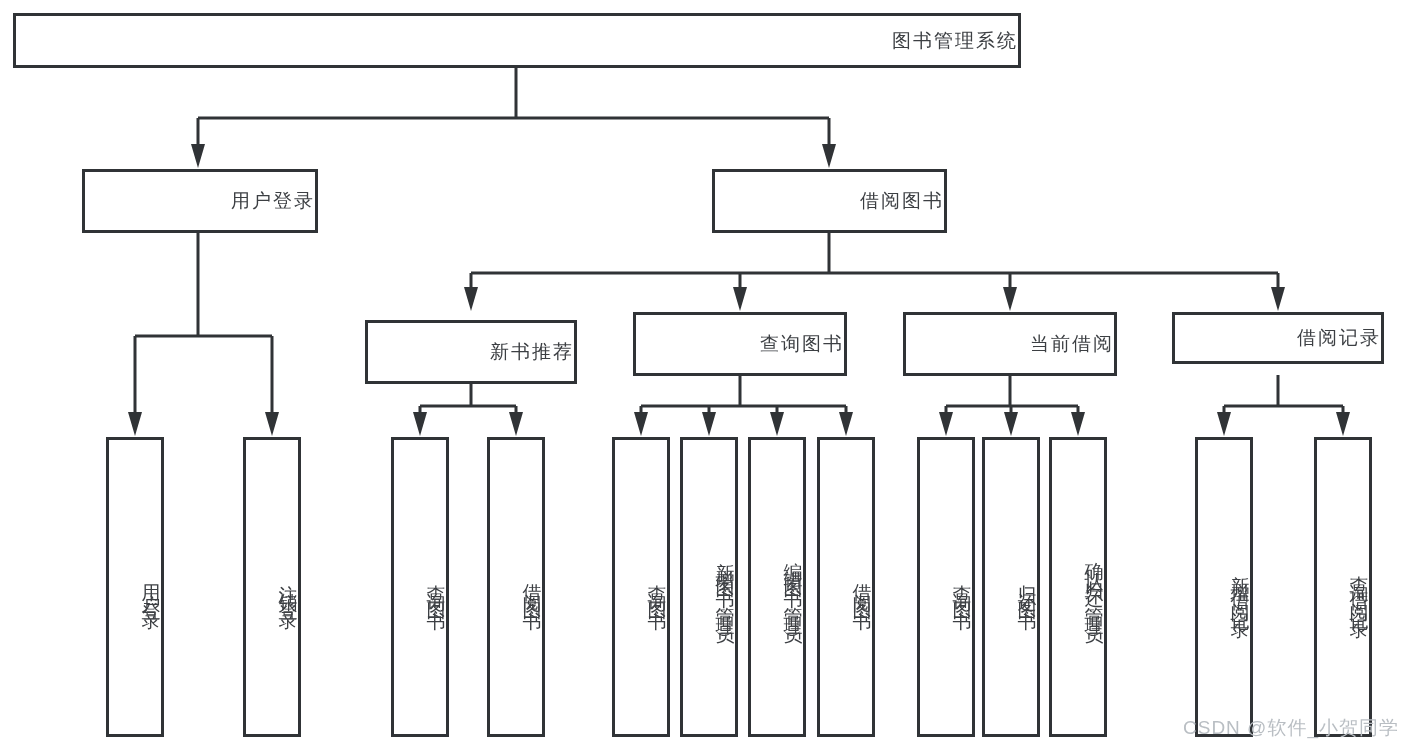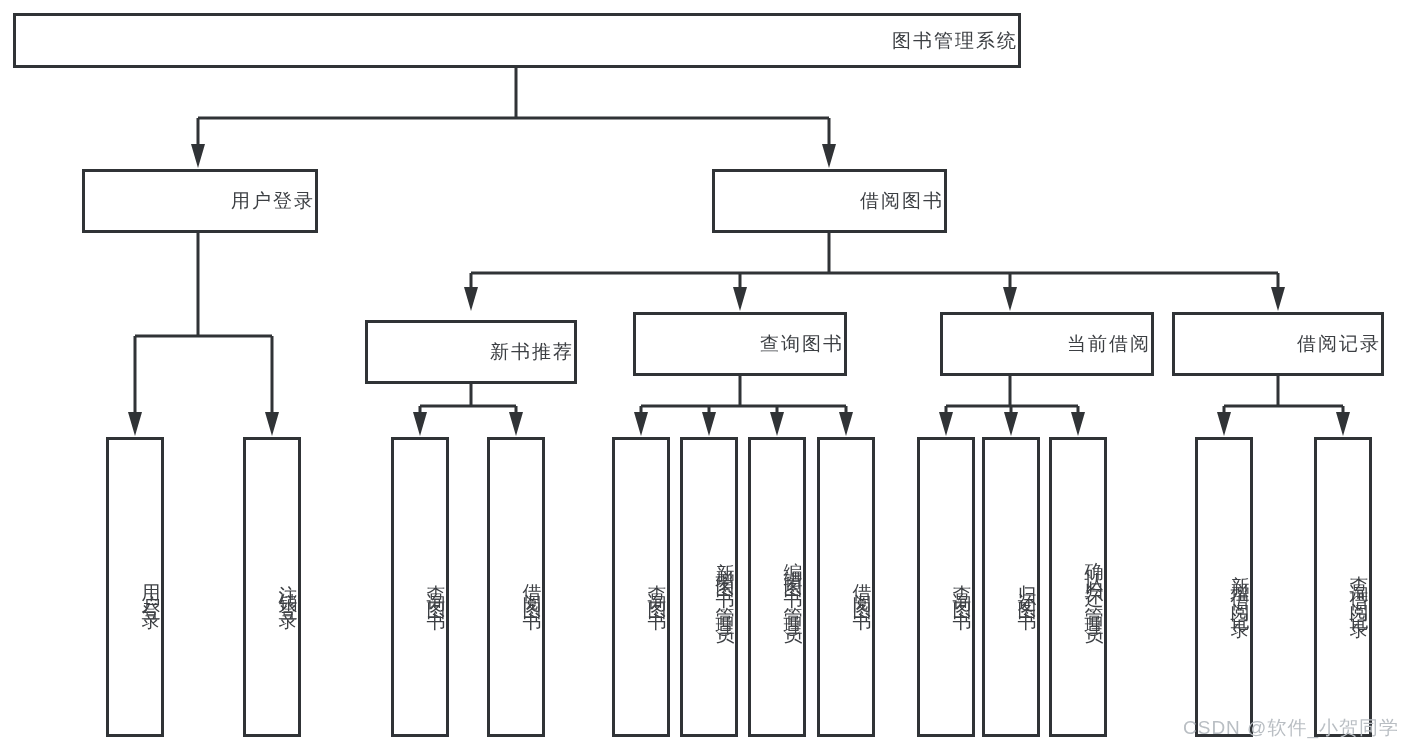--- a/index.html
+++ b/index.html
@@ -112,24 +112,24 @@
   <div class="node" style="left:712px;top:169px;width:235px;height:64px">
     <span class="htext">借阅图书</span>
   </div>
 
   <div class="node" style="left:365px;top:320px;width:212px;height:64px">
     <span class="htext">新书推荐</span>
   </div>
   <div class="node" style="left:633px;top:312px;width:214px;height:64px">
     <span class="htext">查询图书</span>
   </div>
-  <div class="node" style="left:940px;top:312px;width:214px;height:64px">
+  <div class="node" style="left:903px;top:312px;width:214px;height:64px">
     <span class="htext">当前借阅</span>
   </div>
-  <div class="node" style="left:1172px;top:312px;width:212px;height:64px">
+  <div class="node" style="left:1172px;top:312px;width:212px;height:52px">
     <span class="htext">借阅记录</span>
   </div>
 
   <div class="node" style="left:106px;top:437px;width:58px;height:300px">
     <span class="vtext">用户登录</span>
   </div>
   <div class="node" style="left:243px;top:437px;width:58px;height:300px">
     <span class="vtext">注销登录</span>
   </div>
 

